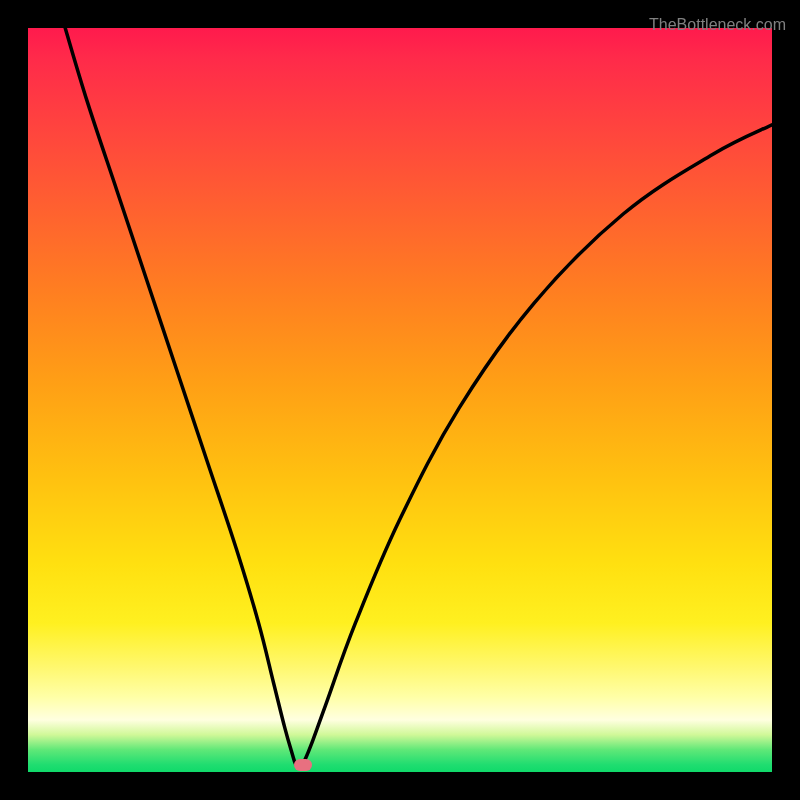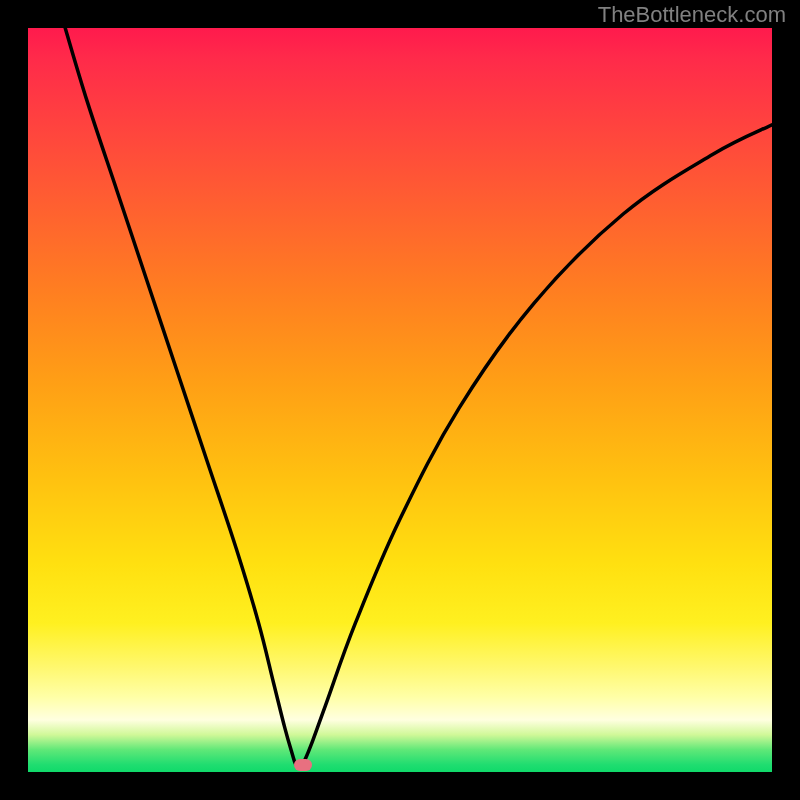--- a/index.html
+++ b/index.html
@@ -6,24 +6,24 @@
   body {
     width: 800px;
     height: 800px;
     background: #000;
     position: relative;
     font-family: Arial, sans-serif;
     overflow: hidden;
   }
   .attribution {
     position: absolute;
-    top: 2px;
+    top: 16px;
     right: 14px;
     color: #808080;
-    font-size: 22px;
+    font-size: 16px;
     font-weight: 500;
     z-index: 20;
   }
   .plot-area {
     position: absolute;
     left: 28px;
     top: 28px;
     width: 744px;
     height: 744px;
     background: linear-gradient(to bottom,

